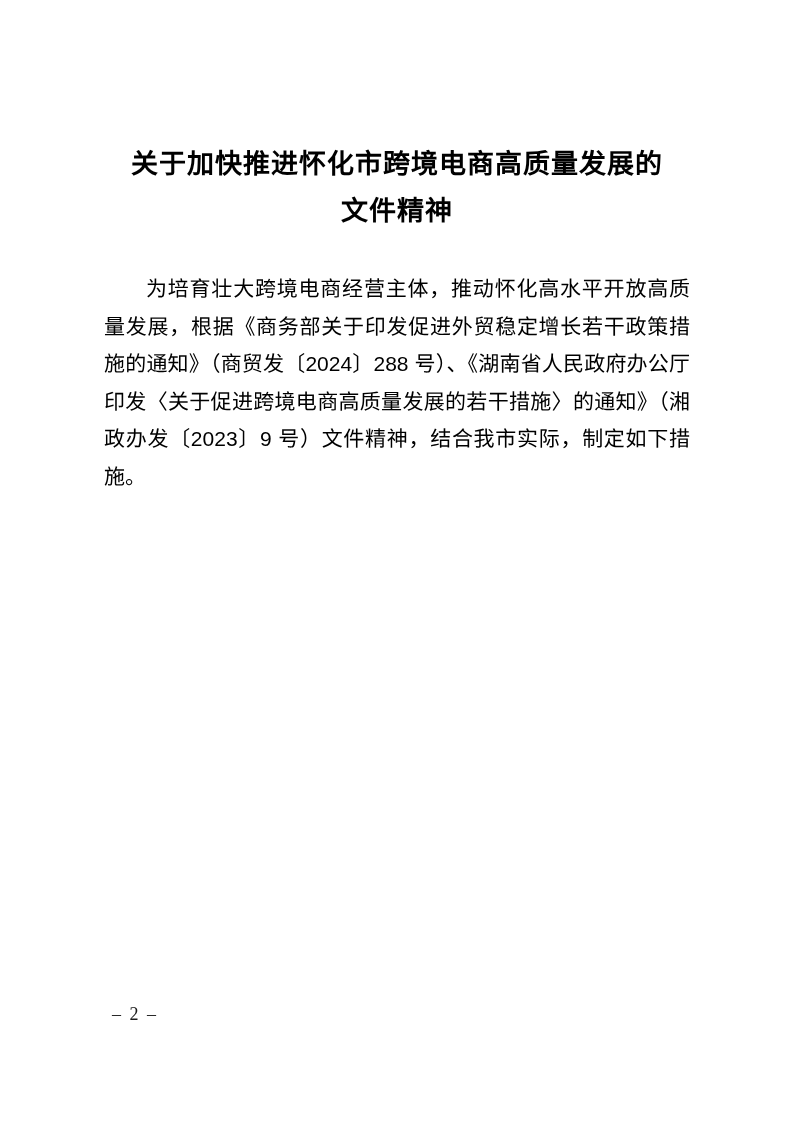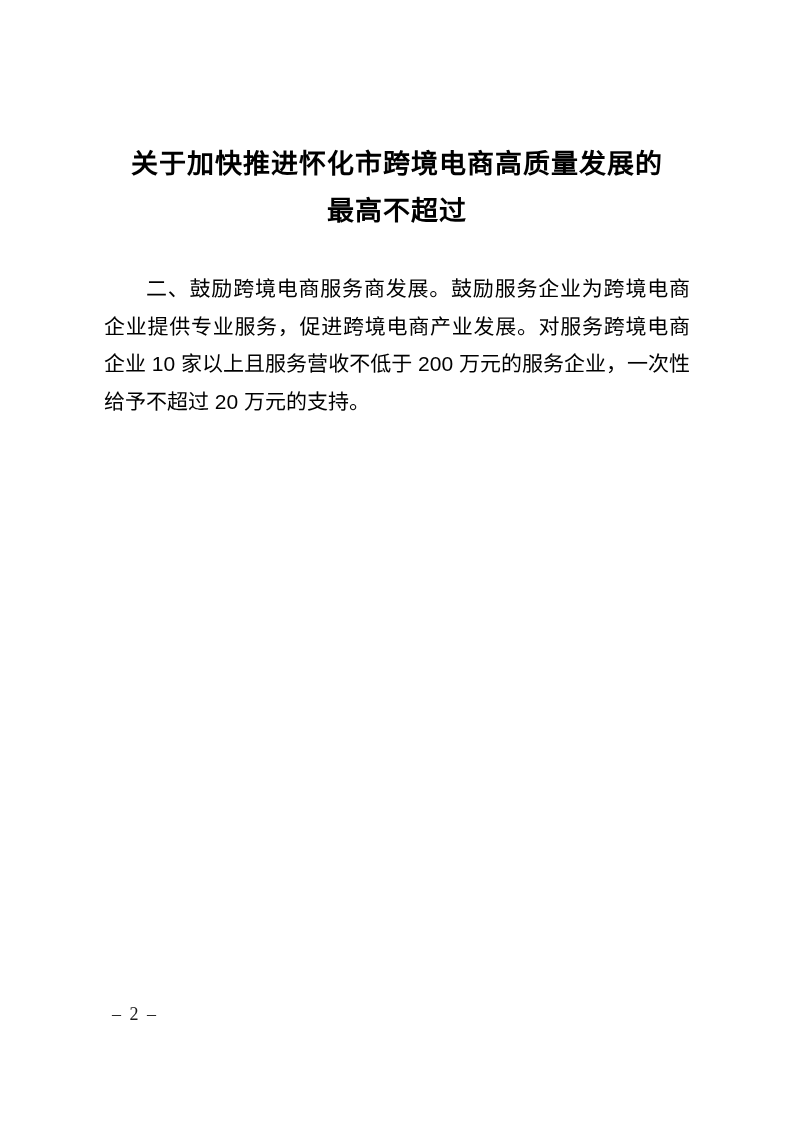--- a/index.html
+++ b/index.html
@@ -67,22 +67,22 @@
     color: #1a1a1a;
   }
 </style>
 </head>
 <body>
 
 <div class="page">
 
   <h1 class="doc-title">
     <span>关于加快推进怀化市跨境电商高质量发展的</span><br>
-    <span>最高不超过</span>
+    <span>文件精神</span>
   </h1>
 
   <div class="doc-content">
-    <p>二、鼓励跨境电商服务商发展。鼓励服务企业为跨境电商企业提供专业服务，促进跨境电商产业发展。对服务跨境电商企业 10 家以上且服务营收不低于 200 万元的服务企业，一次性给予不超过 20 万元的支持。</p>
+    <p>为培育壮大跨境电商经营主体，推动怀化高水平开放高质量发展，根据《商务部关于印发促进外贸稳定增长若干政策措施的通知》（商贸发〔2024〕288 号）、《湖南省人民政府办公厅印发〈关于促进跨境电商高质量发展的若干措施〉的通知》（湘政办发〔2023〕9 号）文件精神，结合我市实际，制定如下措施。</p>
   </div>
 
   <div class="page-number">– 2 –</div>
 
 </div>
 
 </body></html>

